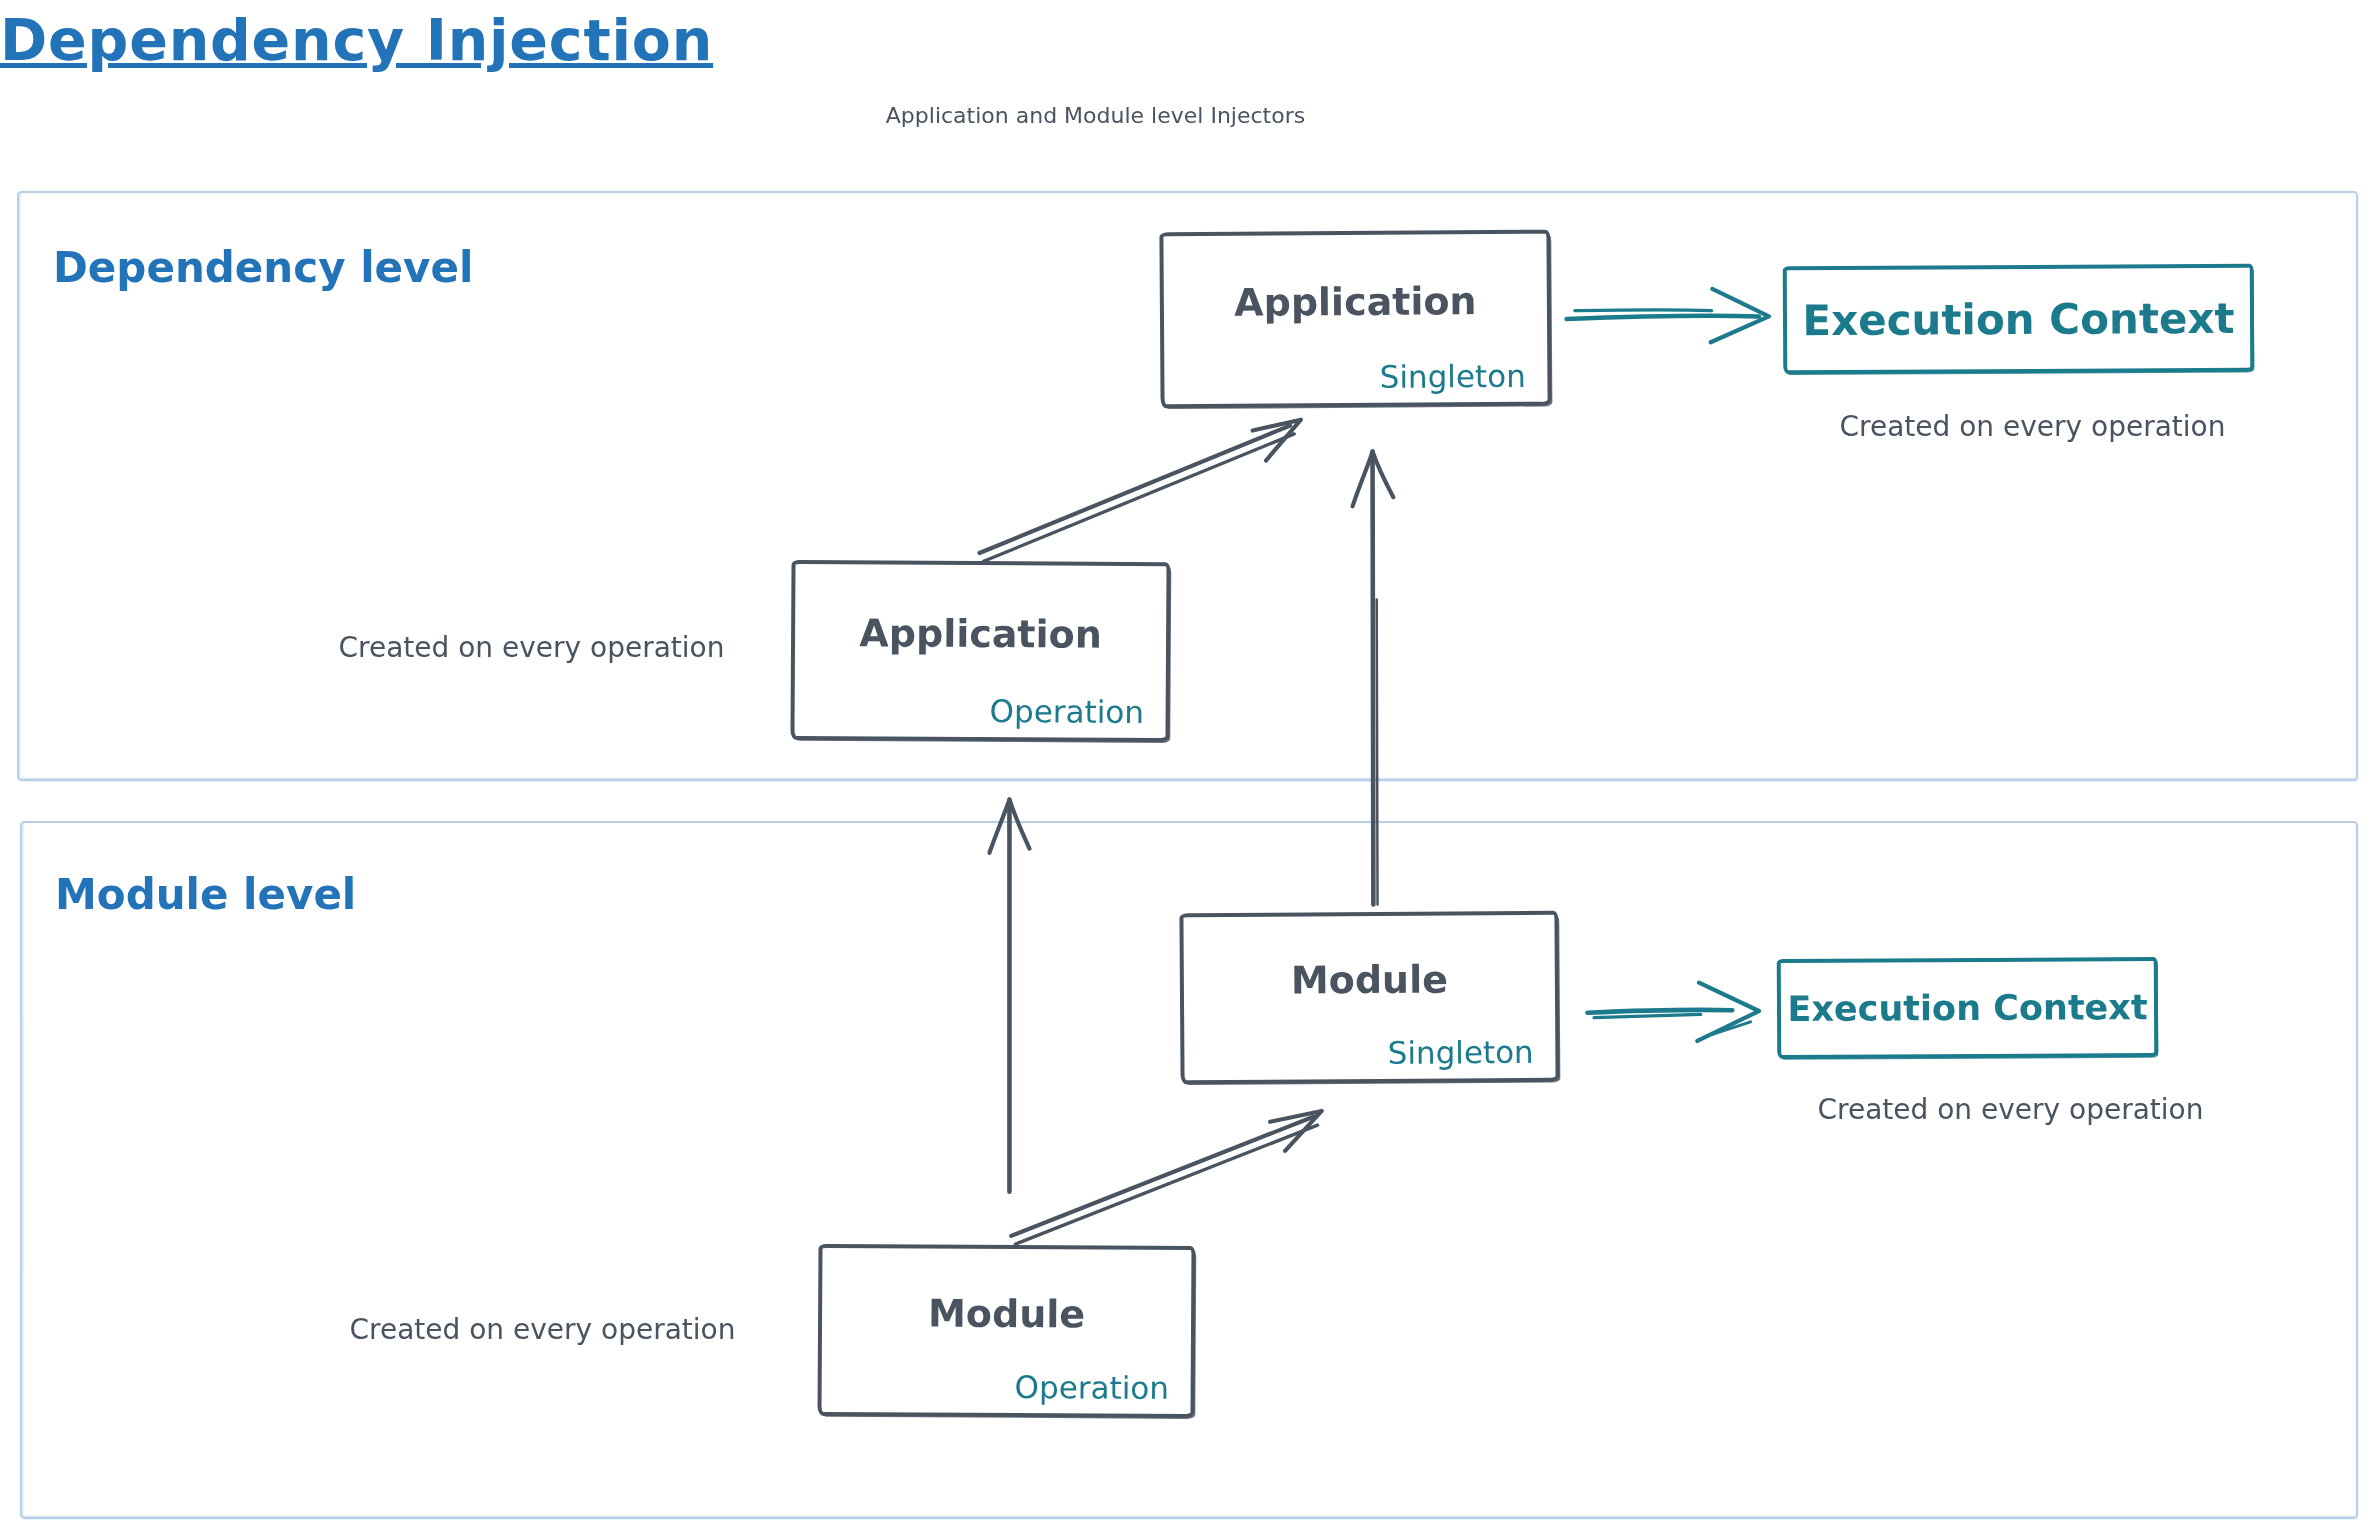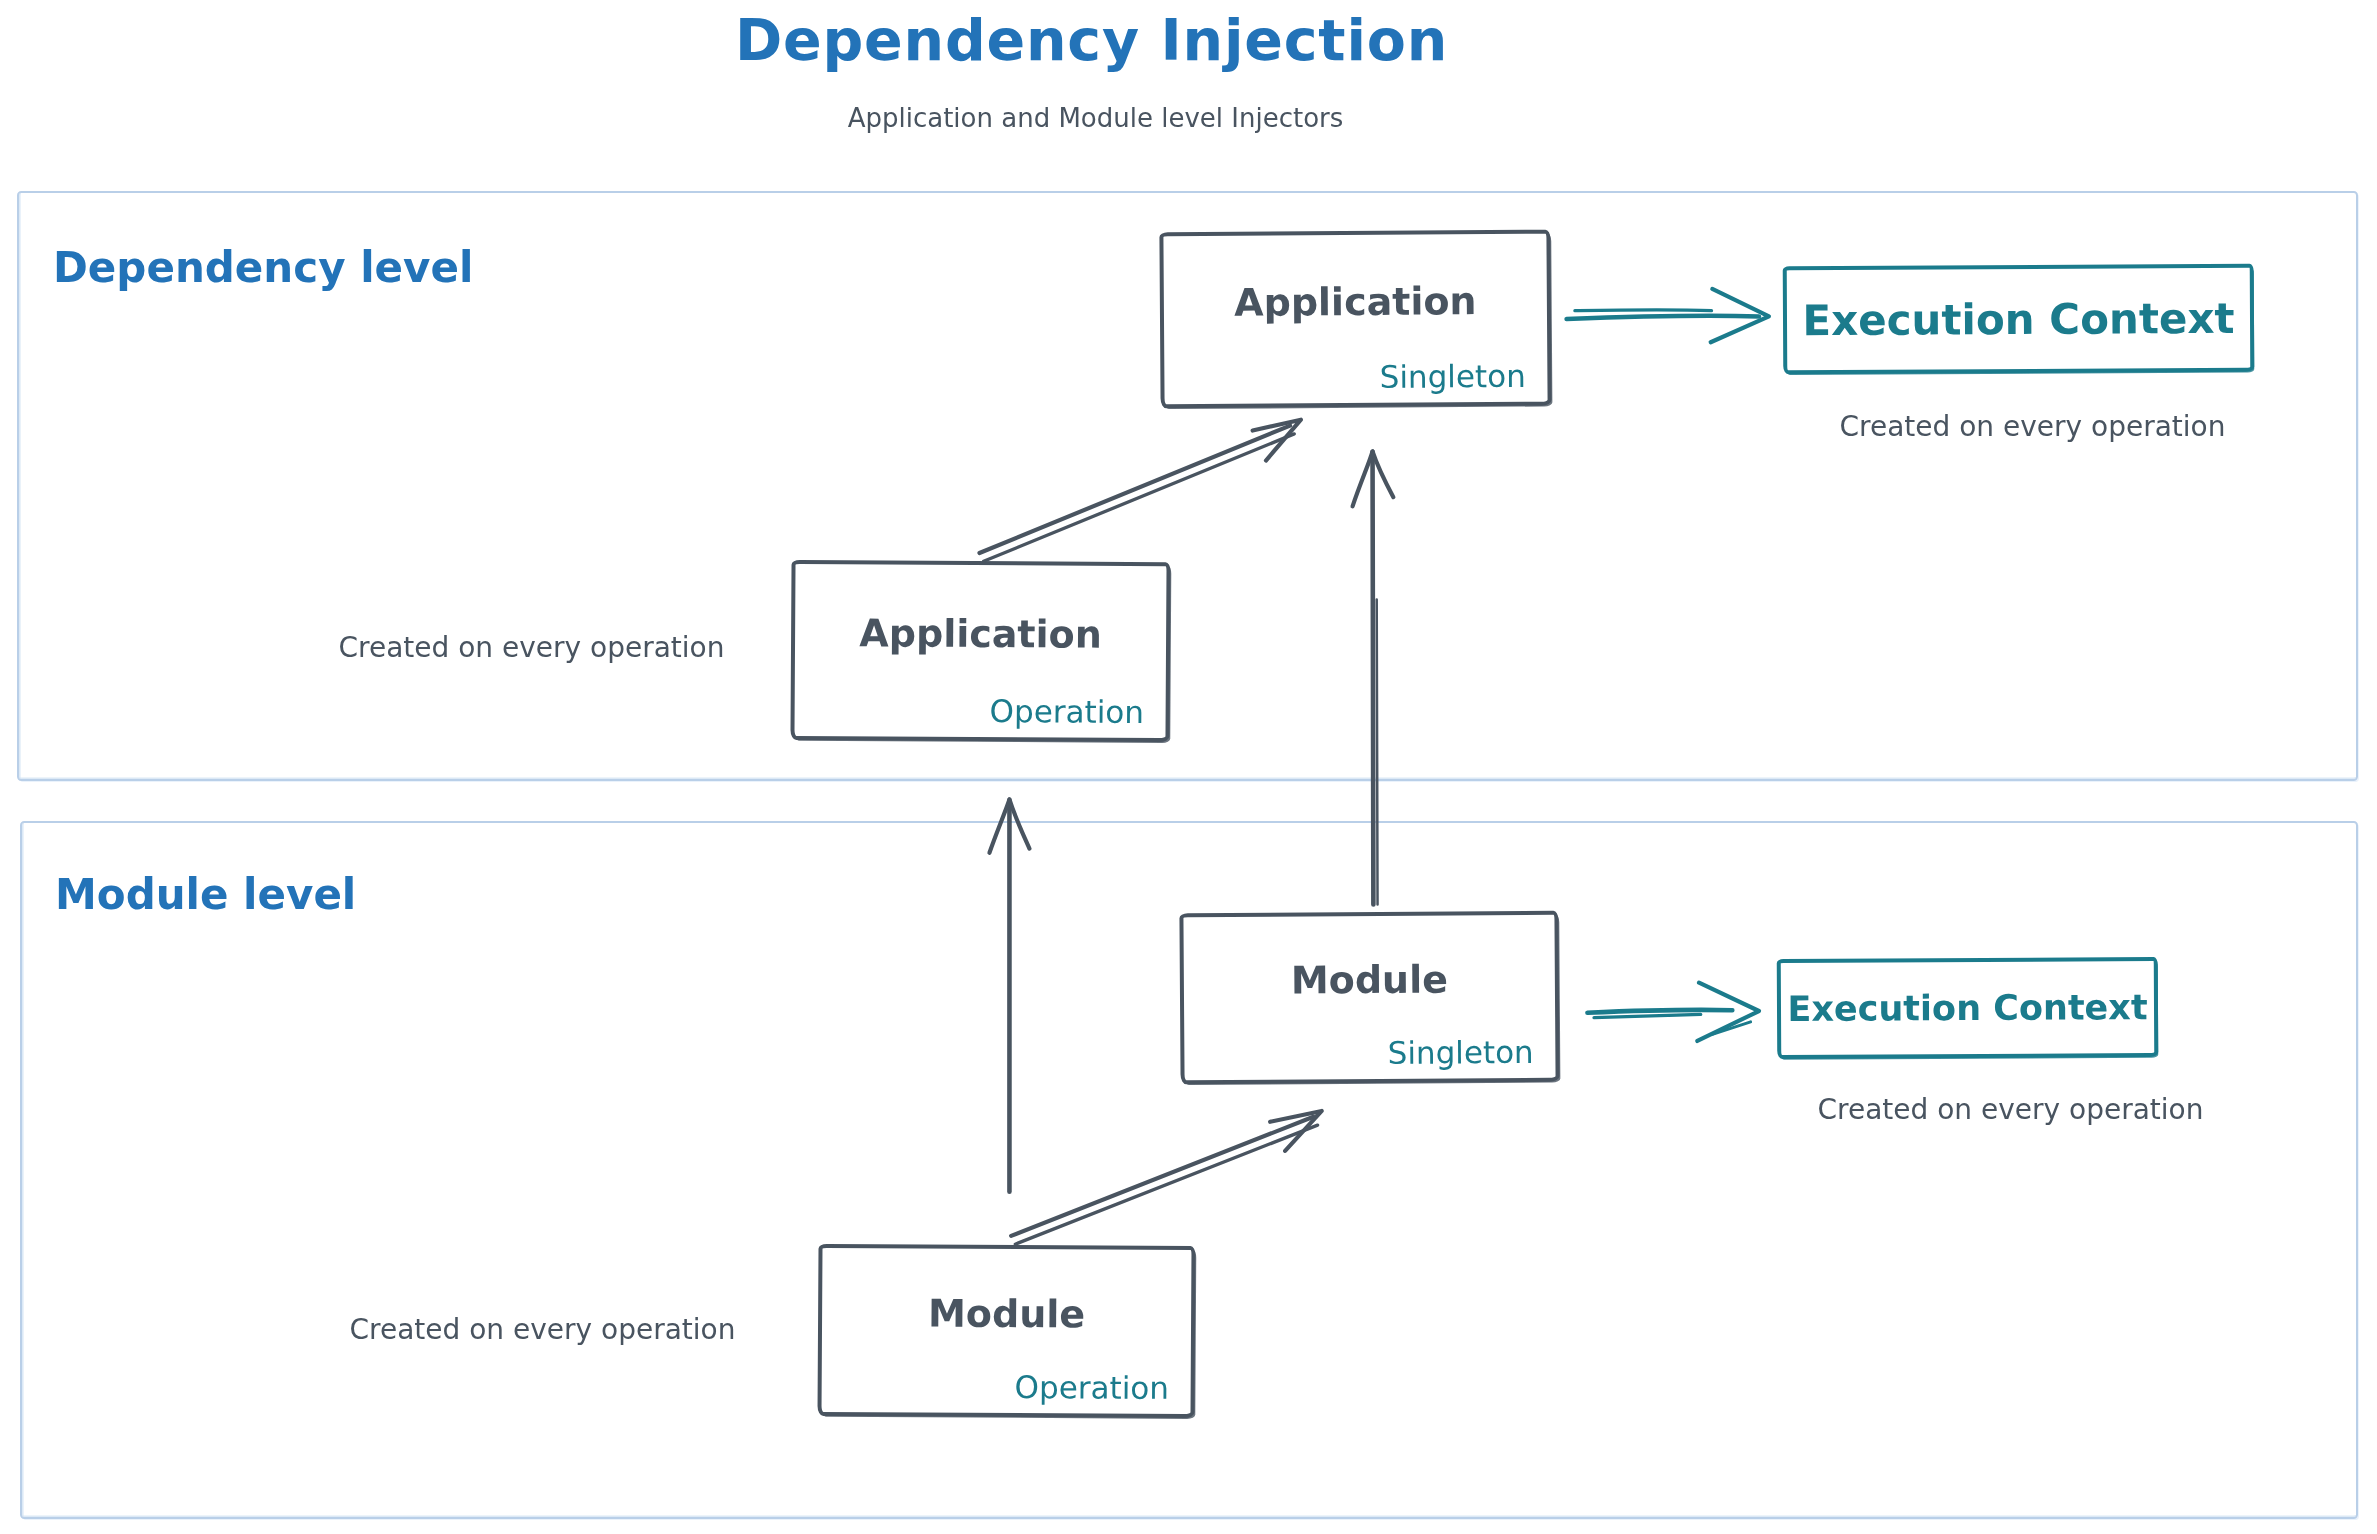--- a/index.html
+++ b/index.html
@@ -6,22 +6,22 @@
   :root{
     --blue:#2373b8; --slate:#495460; --teal:#1b7b8c; --lightblue:#b9cfe8;
   }
   #canvas{
     position:relative;width:2377px;height:1534px;background:#ffffff;
     font-family:"DejaVu Sans",sans-serif;overflow:hidden;color:var(--slate);
   }
   .abs{position:absolute;}
 
   
-  .title{left:0;top:6.7px;width:2183px;text-align:center;font-size:57px;font-weight:700;color:var(--blue);letter-spacing:0.8px;}
-  .subtitle{left:0;top:103px;width:2191px;text-align:center;font-size:26px;color:var(--slate);}
+  .title{left:0;top:6.7px;width:2183px;text-align:left;font-size:57px;font-weight:700;color:var(--blue);letter-spacing:0.8px;text-decoration:underline;}
+  .subtitle{left:0;top:103px;width:2191px;text-align:center;font-size:22px;color:var(--slate);}
 
   
   .level-frame{
     border:2.5px solid var(--lightblue);border-radius:4.2px;
     box-shadow:inset 0 -3.3px 0 -1.7px #dce9f6, inset 3.3px 0 0 -1.7px #dce9f6, 1.7px 1.7px 0 -0.8px #eaf2fb;
     background:transparent;
   }
   #app-frame{left:16.7px;top:191px;width:2337px;height:586px;}
   #module-frame{left:20px;top:821px;width:2334px;height:694px;}
   .level-label{font-size:42px;font-weight:700;color:var(--blue);}

